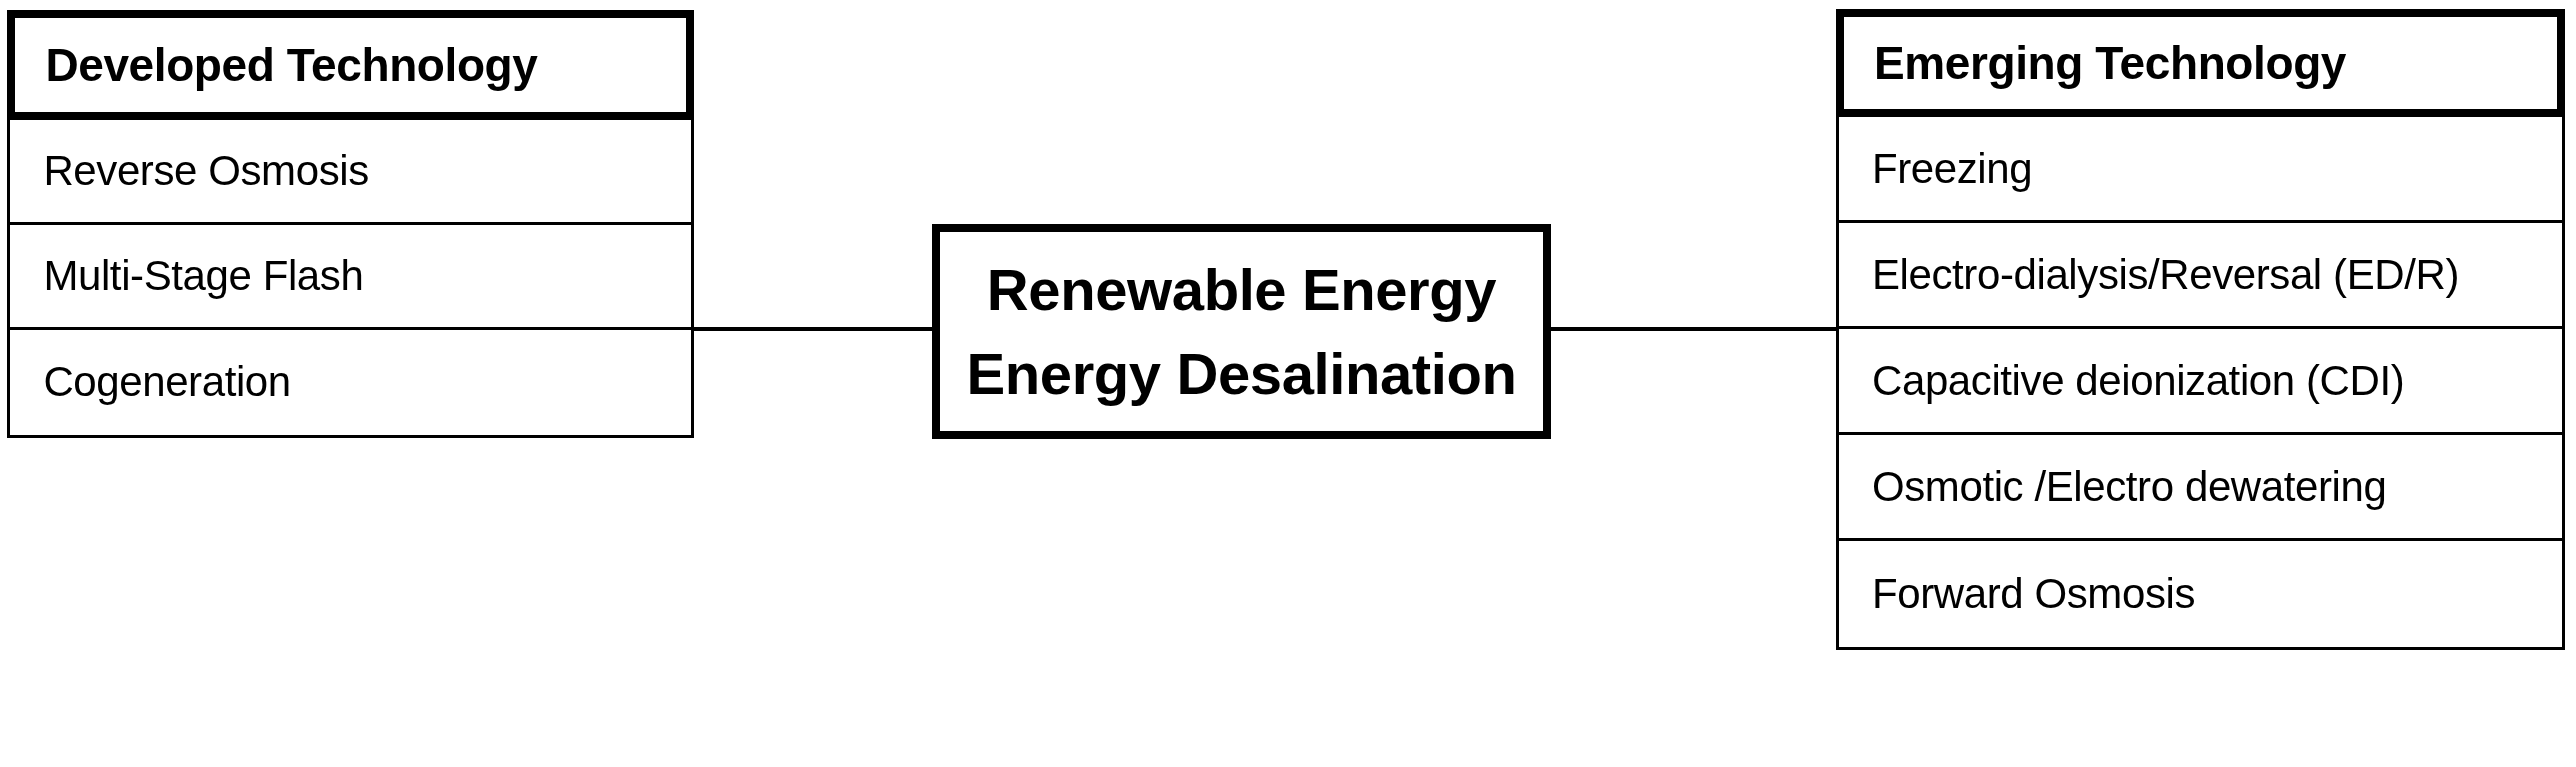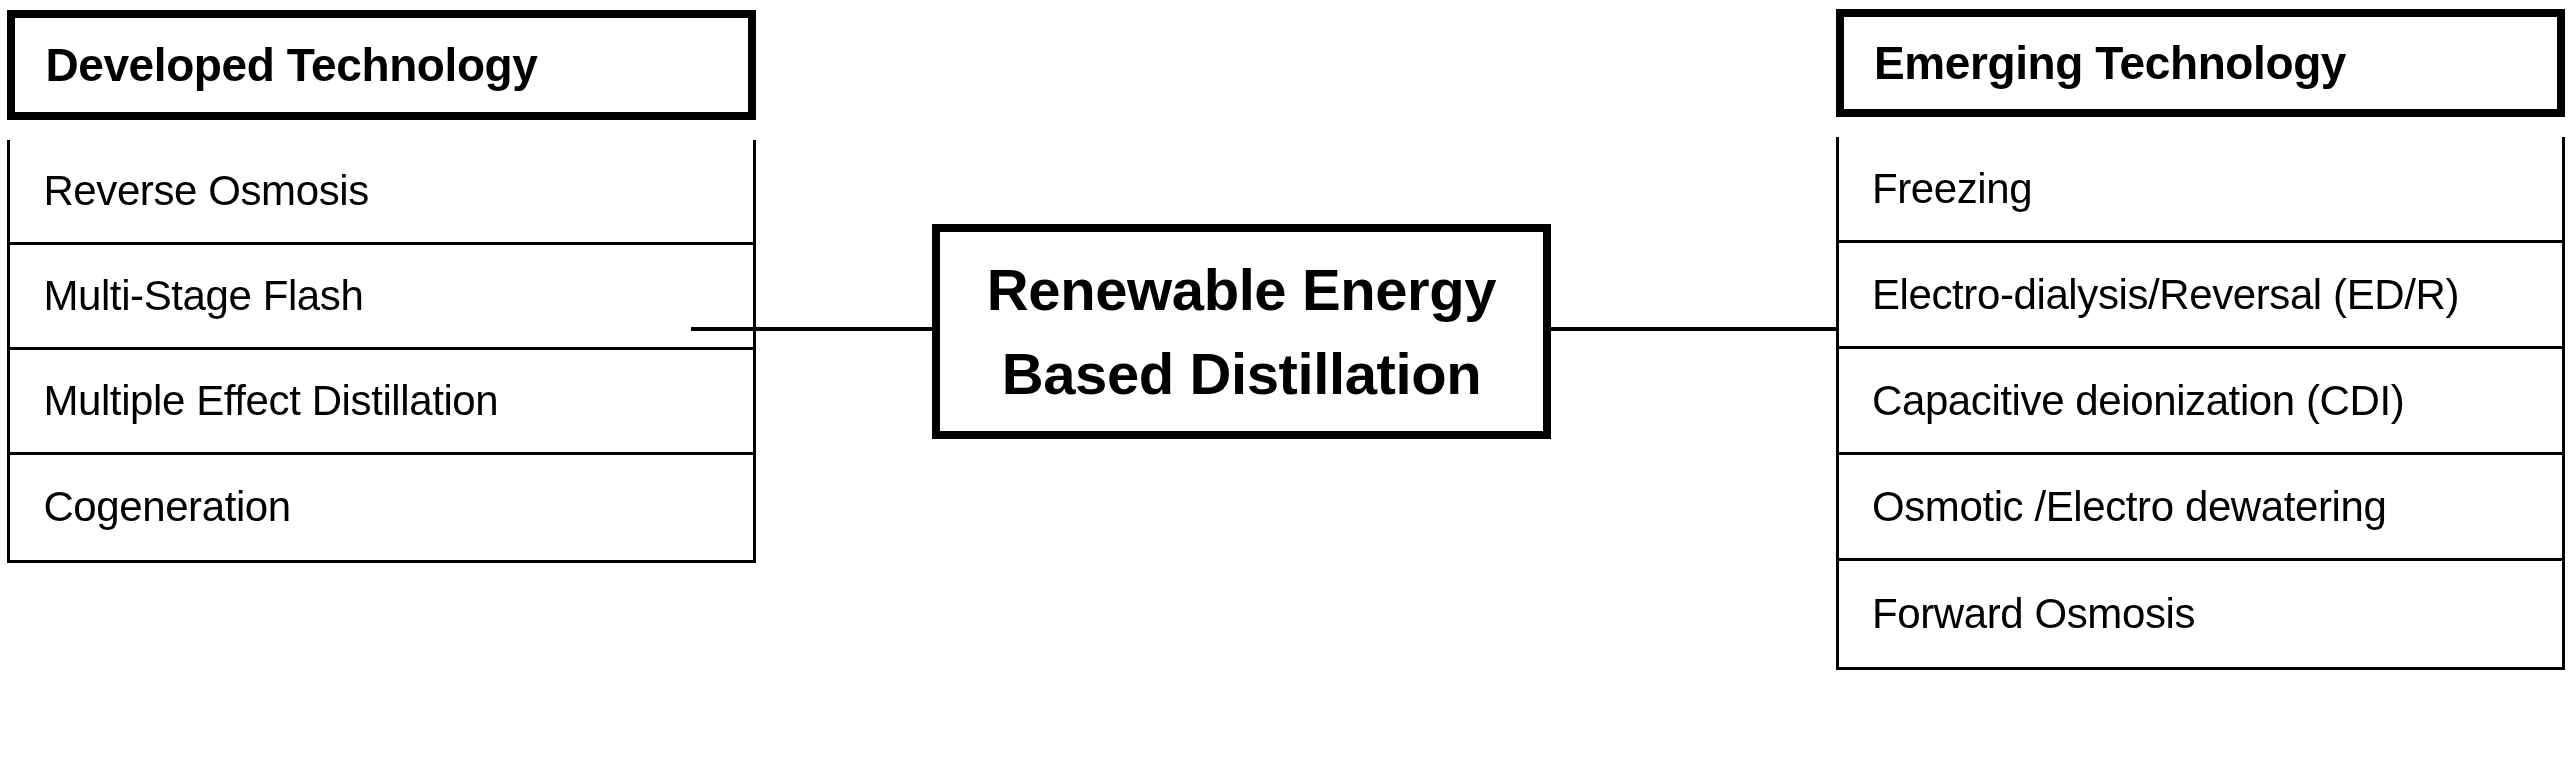--- a/index.html
+++ b/index.html
@@ -21,34 +21,33 @@
     font-weight:700;
     font-size:46px;
     letter-spacing:-0.4px;
     white-space:nowrap;
   }
   .tbl-body {
     box-sizing:border-box;
     border:3.7px solid #000;
     border-top:none;
     background:#fff;
-    margin-top:20px;
   }
   .tbl-row {
     box-sizing:border-box;
     border-bottom:3.7px solid #000;
     display:flex; align-items:center;
     padding-left:33px;
     font-size:42px;
     letter-spacing:-0.4px;
     white-space:nowrap;
   }
   .tbl-row:last-child { border-bottom:none; }
 
-  .left-tbl  { left:7.4px;  top:9.7px;  width:749px; }
+  .left-tbl  { left:7.4px;  top:9.7px;  width:687px; }
   .left-tbl  .tbl-header { height:110px; }
   .left-tbl  .tbl-row    { height:105px; }
 
   .right-tbl { left:1836px; top:9px; width:729px; }
   .right-tbl .tbl-header { height:108px; }
   .right-tbl .tbl-row    { height:106px; }
 
   .center-box {
     position:absolute;
     left:932px; top:224px;
@@ -81,30 +80,29 @@
 </head>
 <body>
 
 <div class="canvas">
 
   <div class="tbl left-tbl">
     <div class="tbl-header">Developed Technology</div>
     <div class="tbl-body">
         <div class="tbl-row">Reverse Osmosis</div>
         <div class="tbl-row">Multi-Stage Flash</div>
-        <div class="tbl-row">Multiple Effect Distillation</div>
         <div class="tbl-row">Cogeneration</div>
       </div>
   </div>
 
   <div class="connector connector-left"></div>
 
   <div class="center-box">
     <div class="center-line">Renewable Energy</div>
-    <div class="center-line">Based Distillation</div>
+    <div class="center-line">Energy Desalination</div>
   </div>
 
   <div class="connector connector-right"></div>
 
   <div class="tbl right-tbl">
     <div class="tbl-header">Emerging Technology</div>
     <div class="tbl-body">
         <div class="tbl-row">Freezing</div>
         <div class="tbl-row">Electro-dialysis/Reversal (ED/R)</div>
         <div class="tbl-row">Capacitive deionization (CDI)</div>

